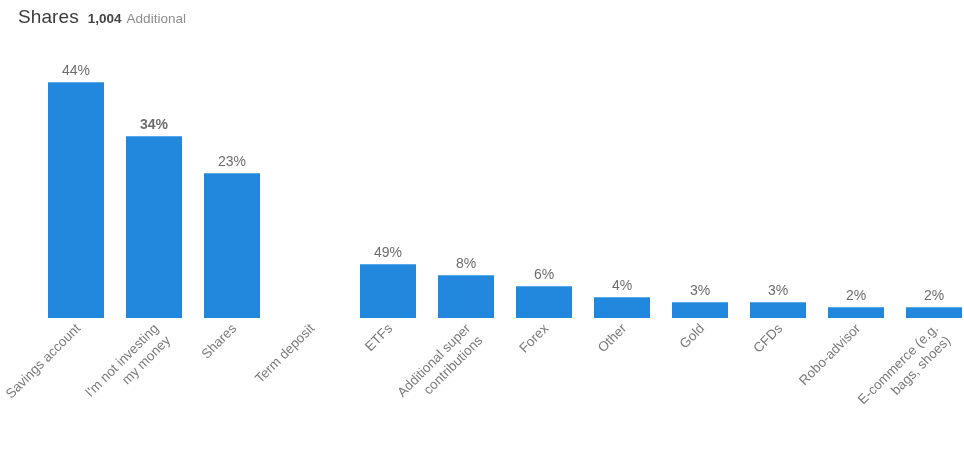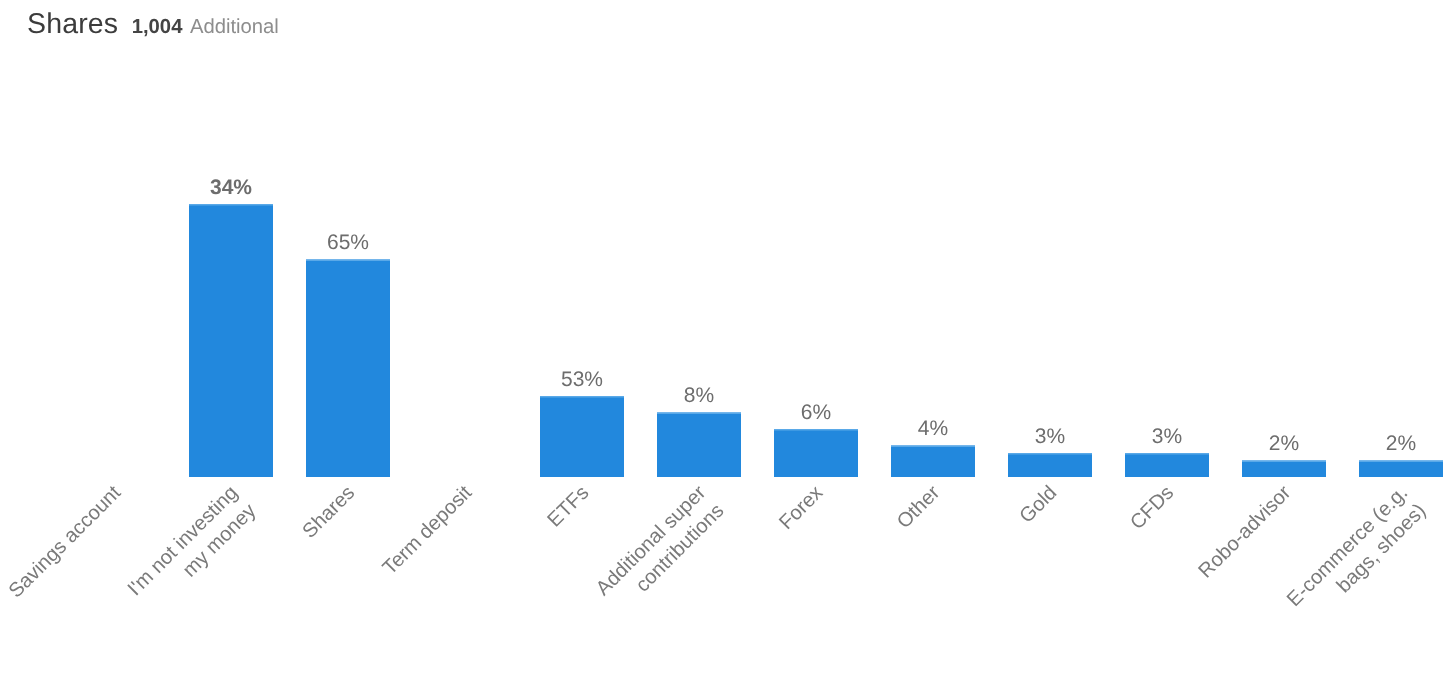--- a/index.html
+++ b/index.html
@@ -127,31 +127,35 @@
 
   <div class="chart-header">
     <span class="chart-title">Shares</span>
     <span class="chart-subtitle">
       <span class="response-count">1,004</span>
       <span class="response-word">Additional</span>
     </span>
   </div>
 
   <div class="plot-area" id="plot-area">
+      <div class="bar-group" style="left: 48px;">
+        <div class="bar" style="height: 236px; background: rgb(34, 136, 221); border-top-color: rgb(90, 169, 232);"></div>
+        <div class="bar-value" style="bottom: 240px;">44%</div>
+      </div>
       <div class="bar-group" style="left: 126px;">
         <div class="bar" style="height: 182px; background: rgb(34, 136, 221); border-top-color: rgb(90, 169, 232);"></div>
         <div class="bar-value" style="bottom: 186px; font-weight: bold;">34%</div>
       </div>
       <div class="bar-group" style="left: 204px;">
         <div class="bar" style="height: 145px; background: rgb(34, 136, 221); border-top-color: rgb(90, 169, 232);"></div>
-        <div class="bar-value" style="bottom: 149px;">65%</div>
+        <div class="bar-value" style="bottom: 149px;">23%</div>
       </div>
       <div class="bar-group" style="left: 360px;">
         <div class="bar" style="height: 54px; background: rgb(34, 136, 221); border-top-color: rgb(90, 169, 232);"></div>
-        <div class="bar-value" style="bottom: 58px;">53%</div>
+        <div class="bar-value" style="bottom: 58px;">49%</div>
       </div>
       <div class="bar-group" style="left: 438px;">
         <div class="bar" style="height: 43px; background: rgb(34, 136, 221); border-top-color: rgb(90, 169, 232);"></div>
         <div class="bar-value" style="bottom: 47px;">8%</div>
       </div>
       <div class="bar-group" style="left: 516px;">
         <div class="bar" style="height: 32px; background: rgb(34, 136, 221); border-top-color: rgb(90, 169, 232);"></div>
         <div class="bar-value" style="bottom: 36px;">6%</div>
       </div>
       <div class="bar-group" style="left: 594px;">

